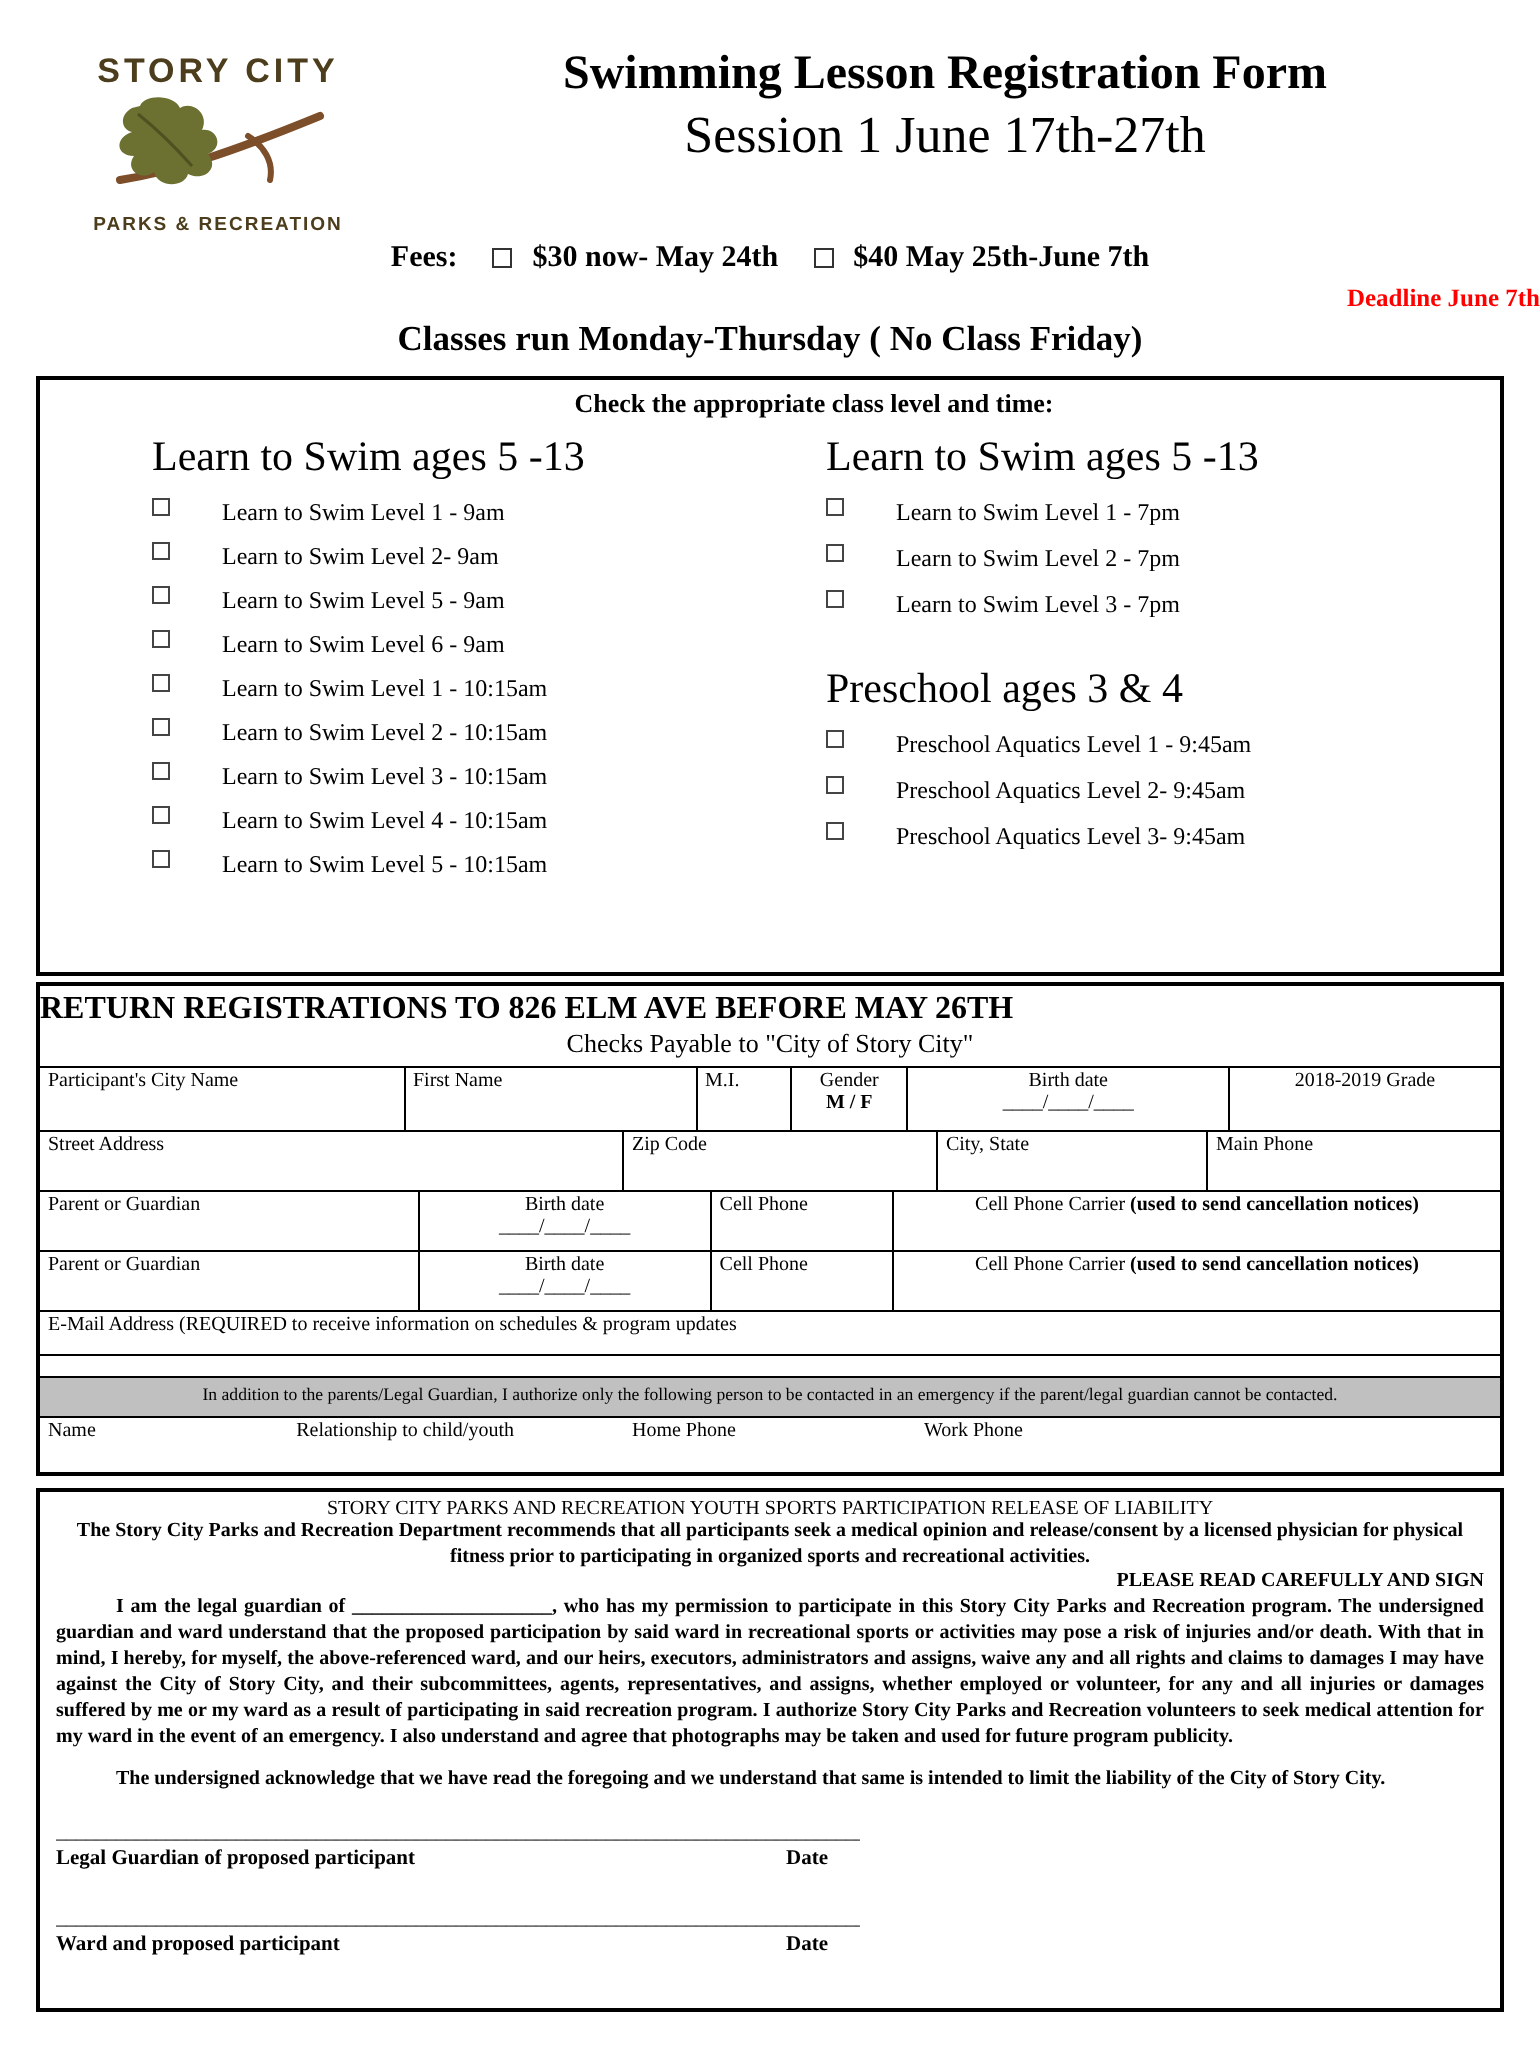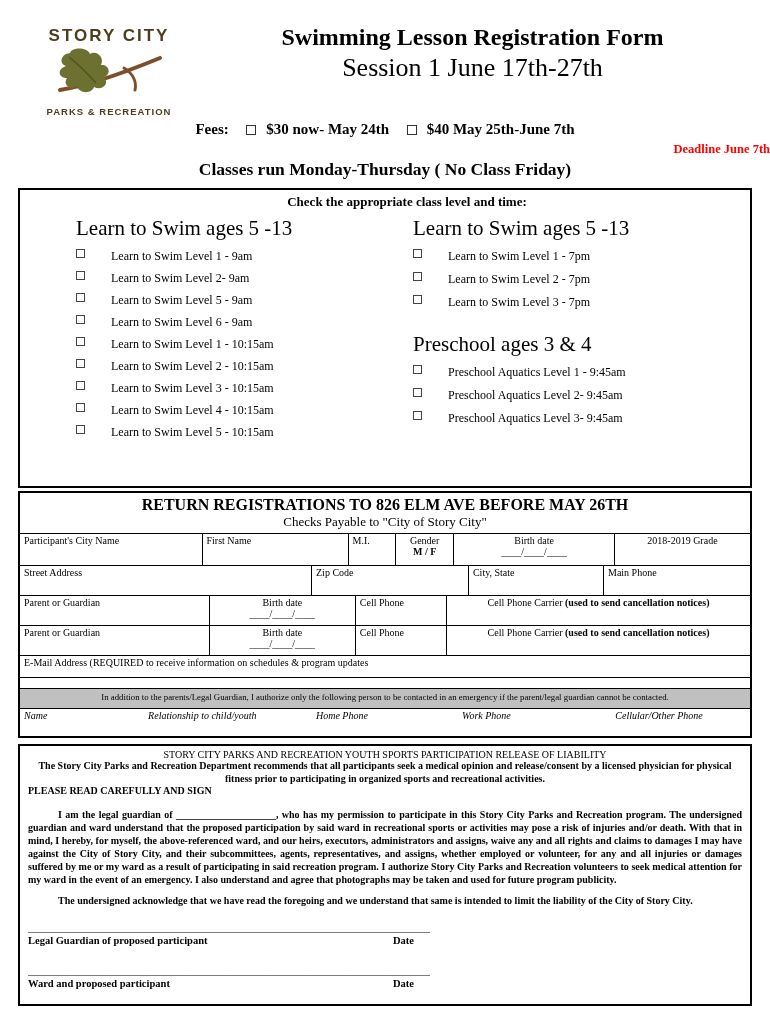--- a/index.html
+++ b/index.html
@@ -33,36 +33,36 @@
   .col-right{width:50%;padding-left:28px;padding-top:6px;}
   .class-heading{font-size:21px;margin-bottom:8px;}
   .opt{display:flex;align-items:flex-start;height:22px;}
   .opt .cb{width:9px;height:9px;border:1px solid #444;margin-right:26px;flex:none;}
   .opt-label{font-size:12px;}
   .preschool-heading{font-size:21px;margin:14px 0 8px 0;}
   .col-right .opt{height:23px;}
 
   
   .tbox{margin:3px 18px 0;border:2px solid #000;font-size:10px;}
-  .return-line1{text-align:center;font-weight:bold;font-size:16px;padding-top:3px;}
+  .return-line1{text-align:left;font-weight:bold;font-size:16px;padding-top:3px;}
   .return-line2{text-align:center;font-size:13px;padding-bottom:3px;}
   .trow{display:flex;border-top:1px solid #000;align-items:stretch;}
   .tcell{border-right:1px solid #000;padding:1px 4px;overflow:hidden;}
   .tcell:last-child{border-right:none;}
-  .tcell.nb{border-right:none;font-style:italic;}
+  .tcell.nb{border-right:none;}
   .center{text-align:center;}
   .b{font-weight:bold;}
   .gray-row{background:var(--note-gray);}
   .gray-note{font-size:8.8px;text-align:center;width:100%;padding-top:3px;}
 
   
   .release-box{margin:6px 18px 0;border:2px solid #000;padding:3px 8px 8px;height:262px;overflow:hidden;}
   .rel-title{text-align:center;font-weight:normal;font-size:10px;}
   .rel-reco{text-align:center;font-weight:bold;font-size:10px;line-height:1.25;}
-  .rel-sign{text-align:left;font-weight:bold;font-size:10px;margin-bottom:12px;}
+  .rel-sign{text-align:right;font-weight:bold;font-size:10px;margin-bottom:1px;}
   .rel-body{font-weight:bold;font-size:10px;line-height:1.3;text-align:justify;text-indent:30px;}
   .rel-ack{font-weight:bold;font-size:10px;margin-top:9px;text-indent:30px;}
   .sig-block{margin-top:16px;}
   .sig-line{width:402px;overflow:hidden;white-space:nowrap;font-size:10px;height:12px;}
   .sig-labels{position:relative;height:14px;font-size:10.5px;margin-top:1px;}
   .sig-date{position:absolute;left:365px;top:0;}
 </style>
 </head>
 <body>
 
@@ -229,21 +229,20 @@
 
     <div class="trow gray-row" style="height:20px">
       <div class="gray-note">In addition to the parents/Legal Guardian, I authorize only the following person to be contacted in an emergency if the parent/legal guardian cannot be contacted.</div>
     </div>
 
     <div class="trow" style="height:28px">
       <div class="tcell nb" style="width:17%">Name</div>
       <div class="tcell nb" style="width:23%">Relationship to child/youth</div>
       <div class="tcell nb" style="width:20%">Home Phone</div>
       <div class="tcell nb" style="width:21%">Work Phone</div>
-      <div class="tcell nb" style="width:19%">Cellular/Other Phone</div>
     </div>
   </div>
 
   <div class="release-box">
     <div class="rel-title">STORY CITY PARKS AND RECREATION YOUTH SPORTS PARTICIPATION RELEASE OF LIABILITY</div>
     <div class="rel-reco">The Story City Parks and Recreation Department recommends that all participants seek a medical opinion and release/consent by a licensed physician for physical fitness prior to participating in organized sports and recreational activities.</div>
     <div class="rel-sign">PLEASE READ CAREFULLY AND SIGN</div>
     <div class="rel-body">I am the legal guardian of ____________________, who has my permission to participate in this Story City Parks and Recreation program.  The undersigned guardian and ward understand that the proposed participation by said ward in recreational sports or activities may pose a risk of injuries and/or death.  With that in mind, I hereby, for myself, the above-referenced ward, and our heirs, executors, administrators and assigns, waive any and all rights and claims to damages I may have against the City of Story City, and their subcommittees, agents, representatives, and assigns, whether employed or volunteer, for any and all injuries or damages suffered by me or my ward as a result of participating in said recreation program.  I authorize Story City Parks and Recreation volunteers to seek medical attention for my ward in the event of an emergency.  I also understand and agree that photographs may be taken and used for future program publicity.</div>
     <div class="rel-ack">The undersigned acknowledge that we have read the foregoing and we understand that same is intended to limit the liability of the City of Story City.</div>
 

